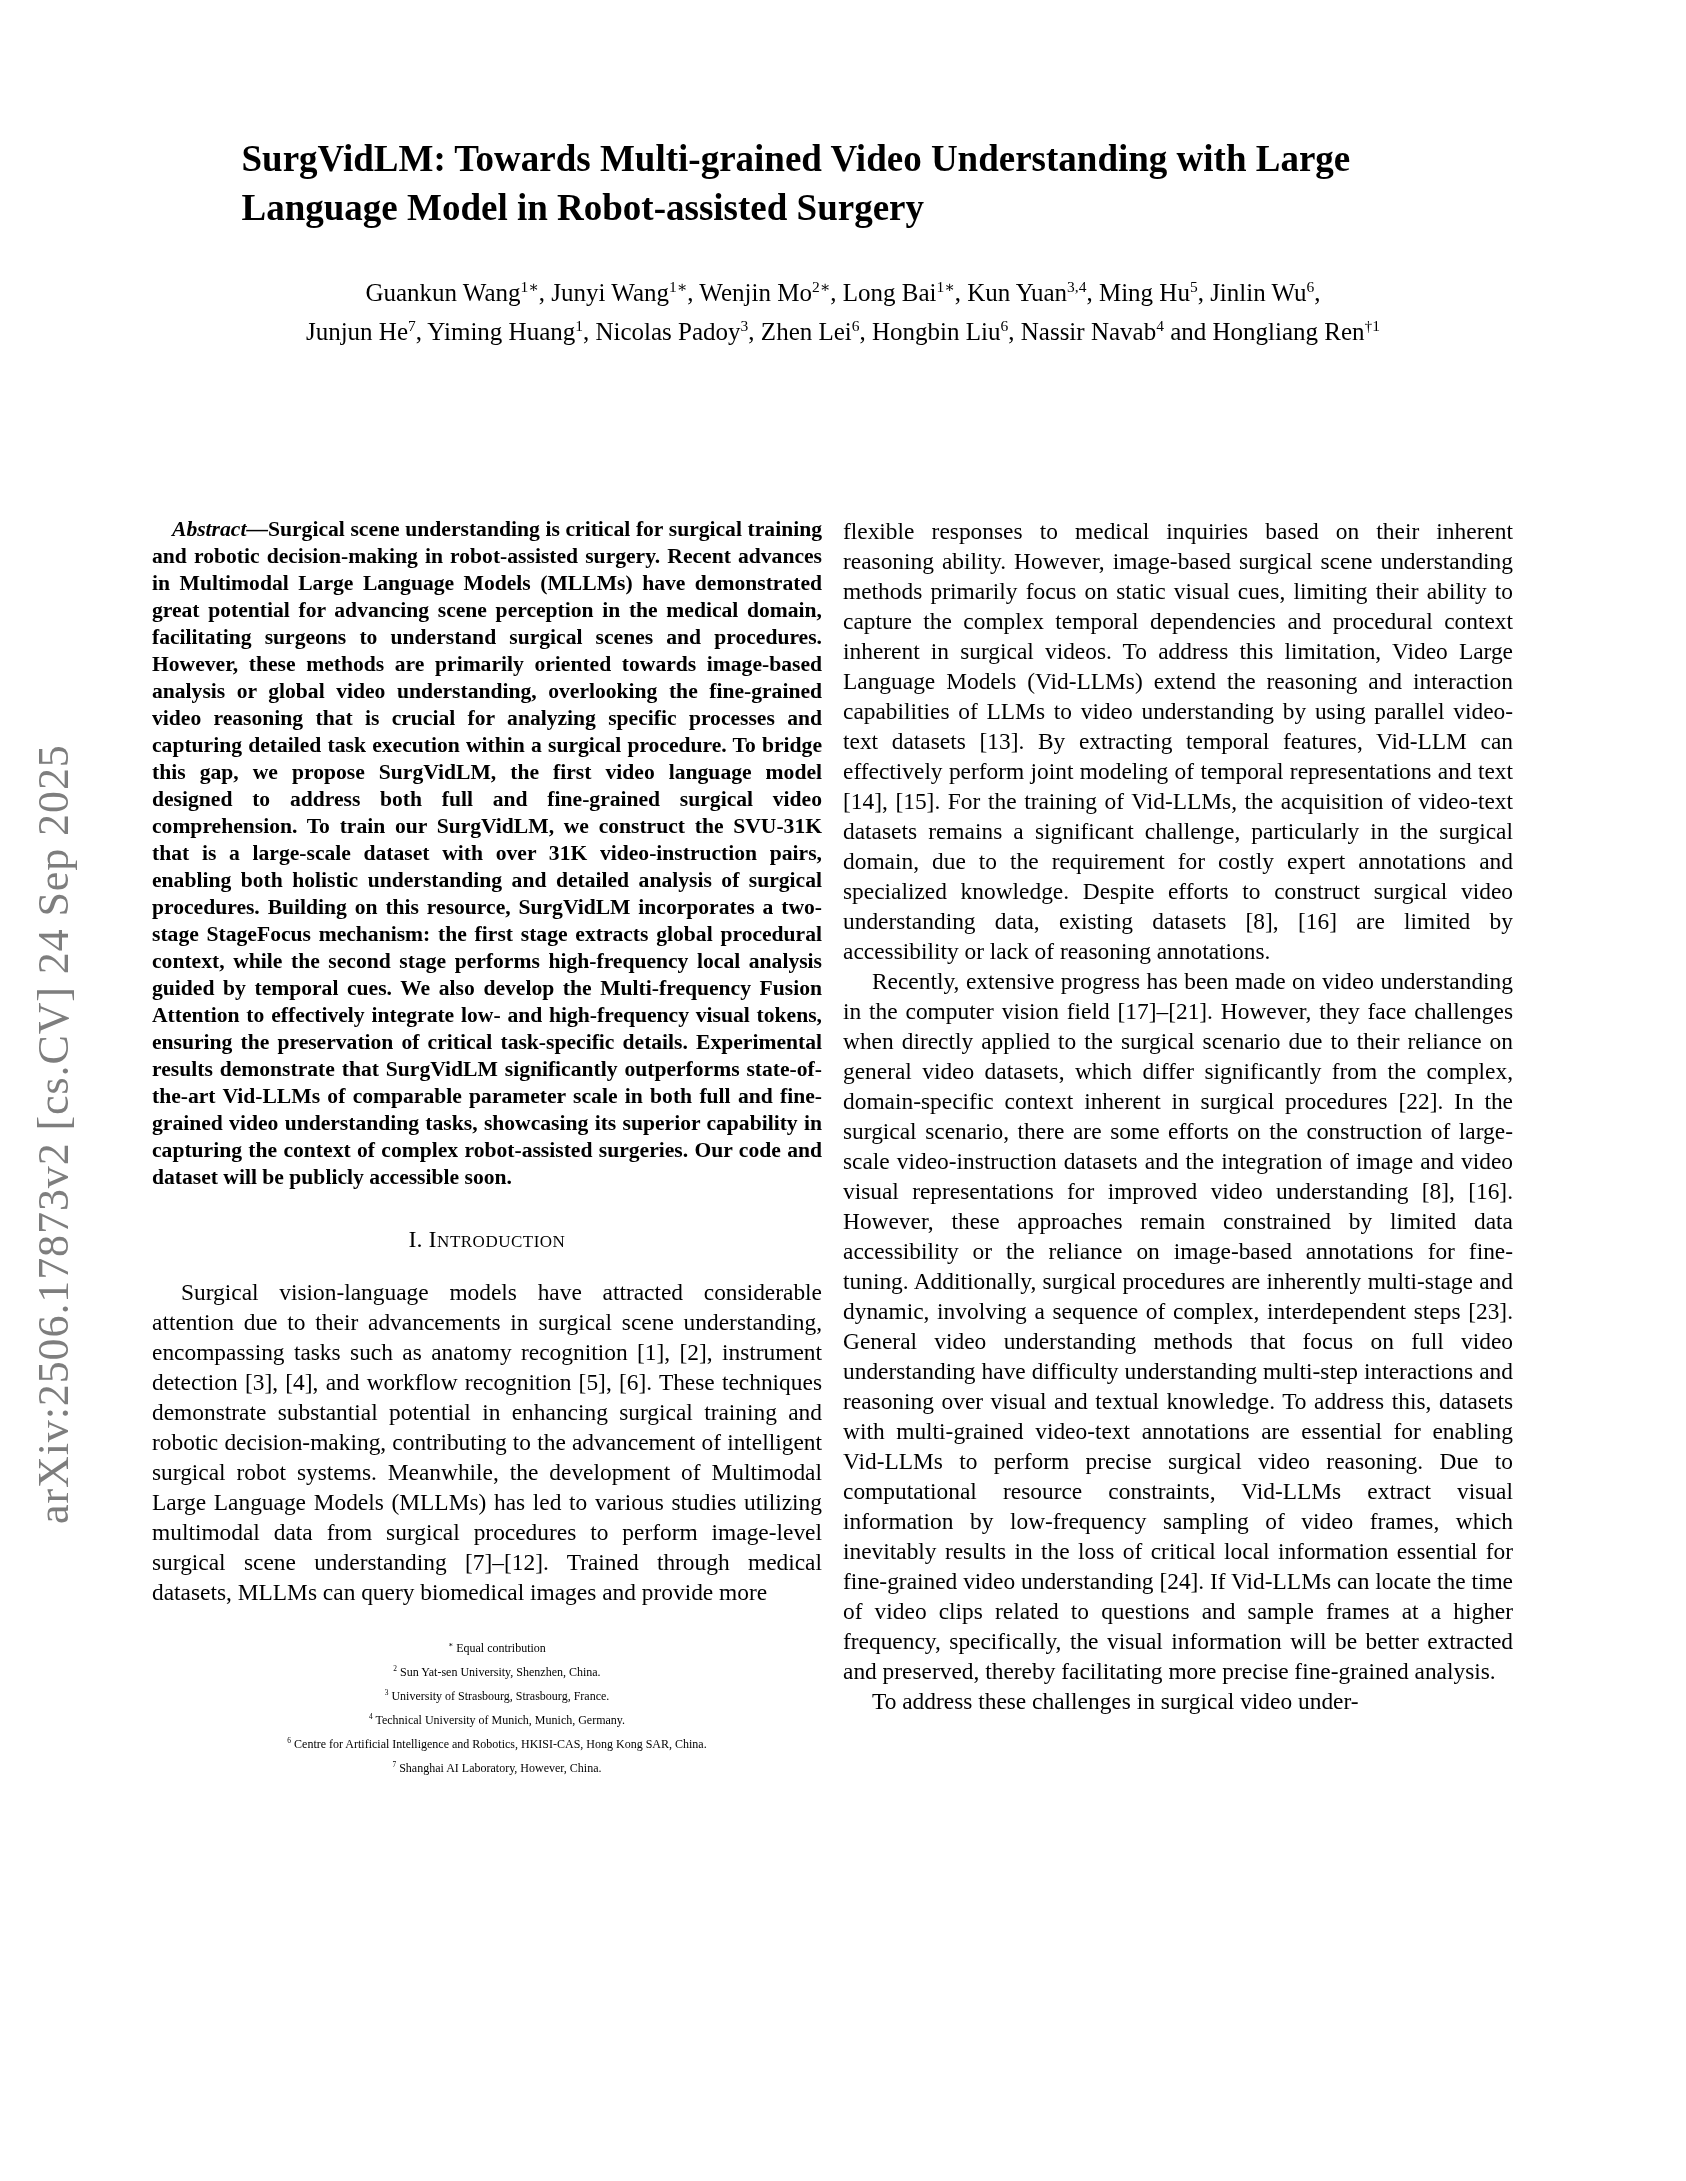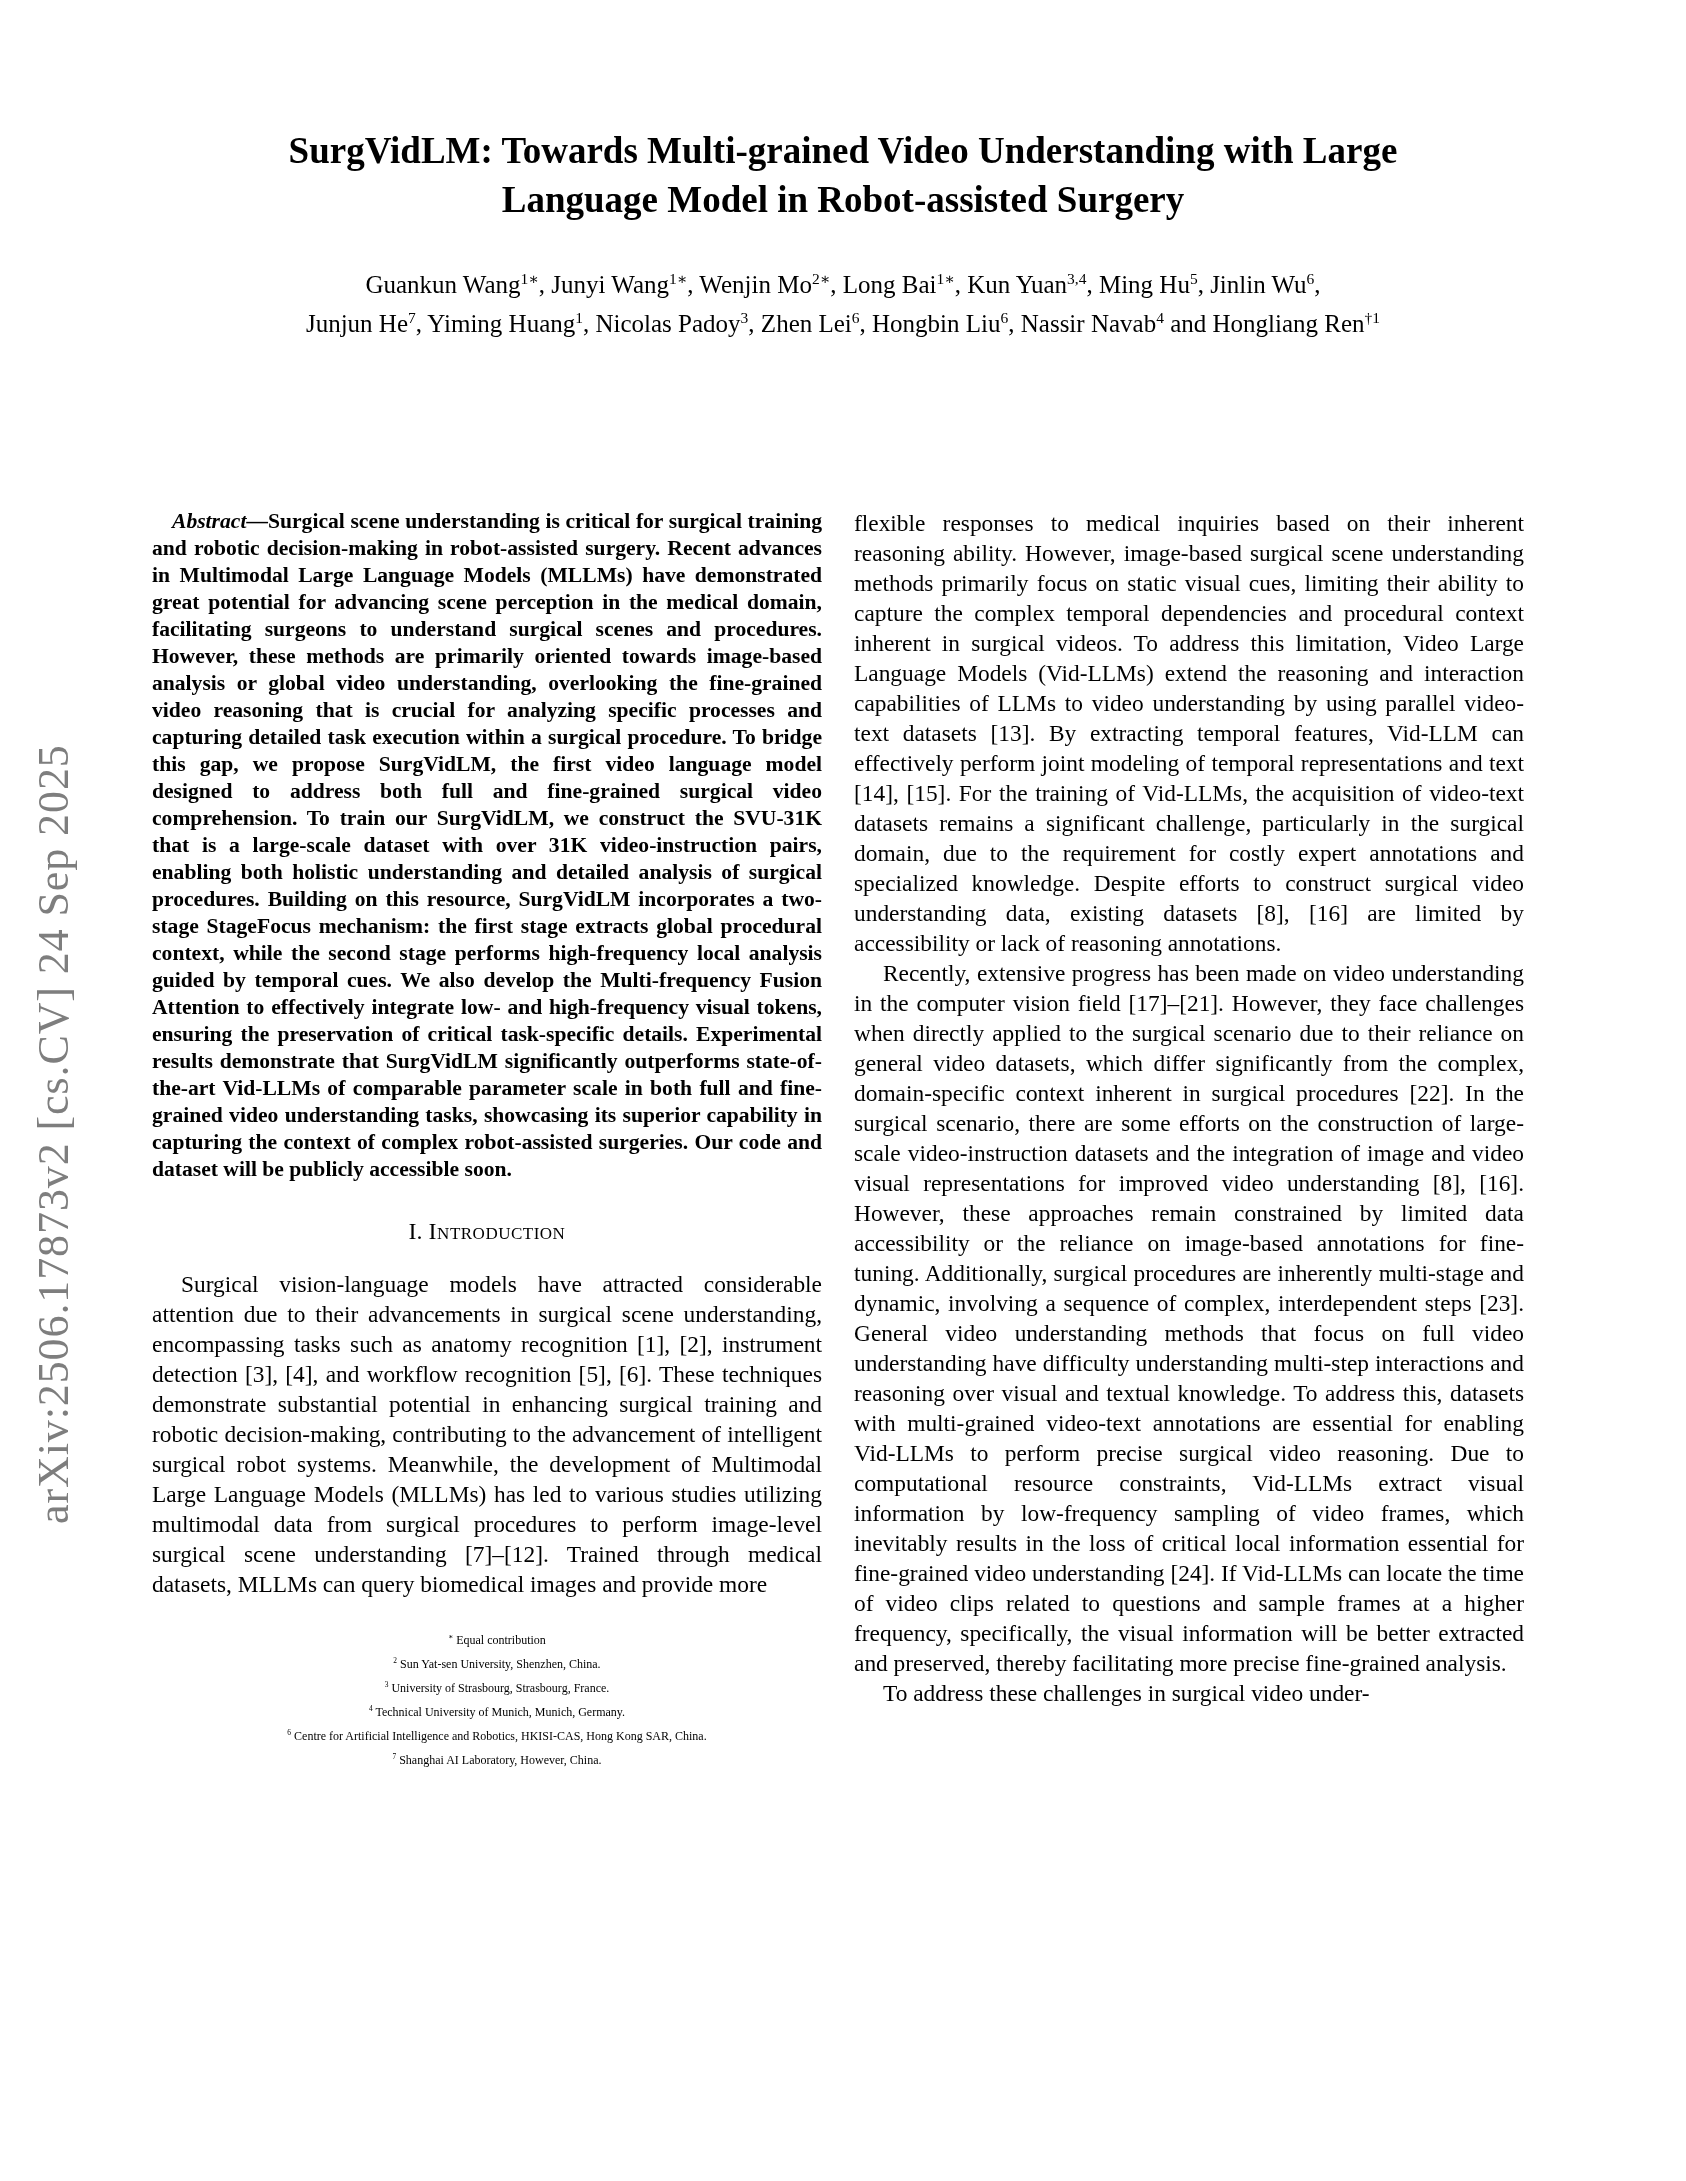--- a/index.html
+++ b/index.html
@@ -17,38 +17,37 @@
     left: 27.5px; top: 551px; height: 973px;
     writing-mode: vertical-rl;
     transform: rotate(180deg);
     white-space: nowrap;
     font-size: 44px;
     color: #7e7e7e;
     letter-spacing: 0.9px;
   }
 
   .title {
-    text-align: center;
     font-size: 37px;
     font-weight: bold;
     line-height: 1.32;
     max-width: 1203px;
-    margin: 0 auto;
+    margin: 8px auto;
   }
 
   .authors {
     margin-top: 40px;
     text-align: center;
     font-size: 25px;
     line-height: 39px;
   }
   .author { white-space: normal; }
   sup { font-size: 62%; vertical-align: super; line-height: 0; }
 
-  .columns { display: flex; gap: 32px; margin-top: 165px; }
+  .columns { display: flex; gap: 21px; margin-top: 165px; }
   .col { width: 670px; text-align: justify; }
 
   .abstract {
     font-weight: bold;
     font-size: 21.6px;
     line-height: 27px;
     text-indent: 20px;
   }
   .abstract-label { font-style: italic; }
 

